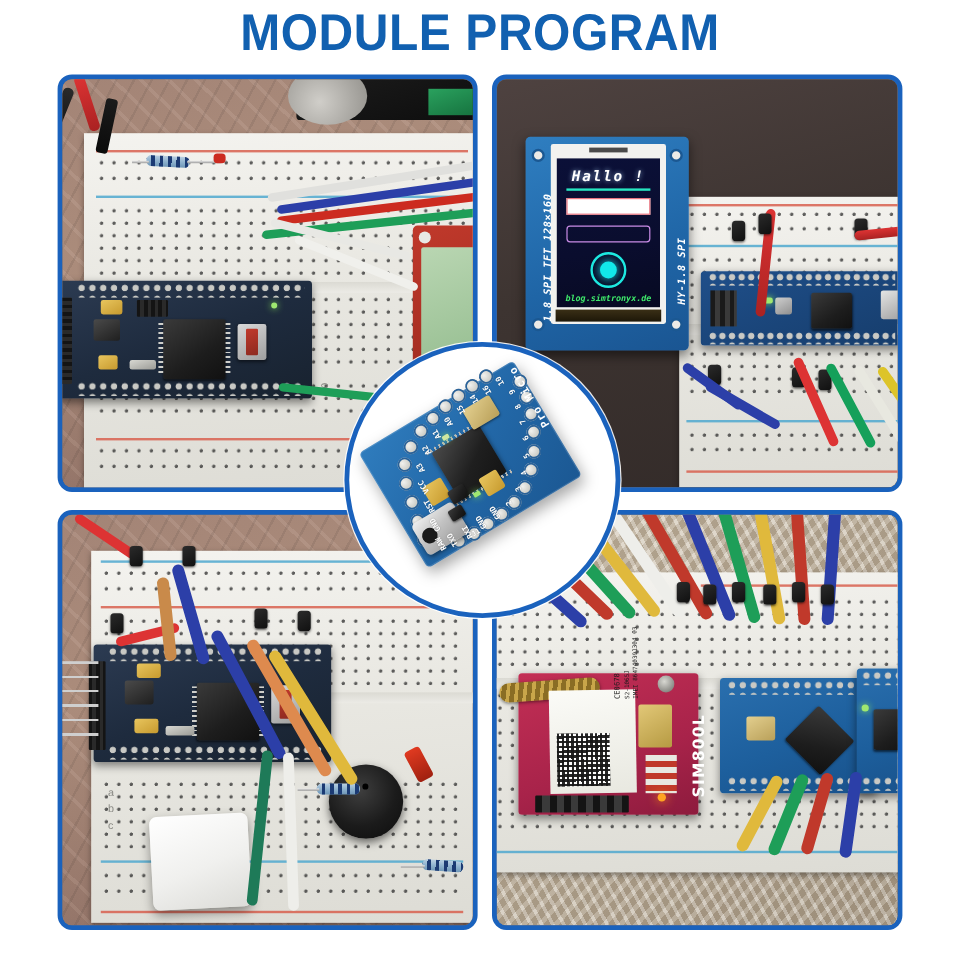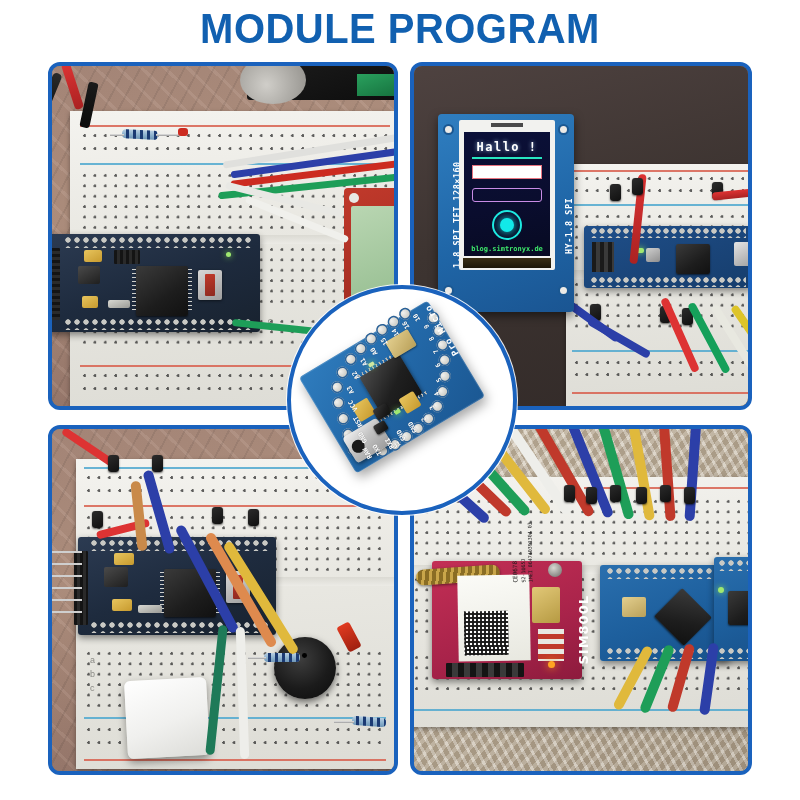--- a/index.html
+++ b/index.html
@@ -125,24 +125,25 @@
   .led-org { position: absolute; background: #ffa422; border-radius: 50%; box-shadow: 0 0 9px #ff9a10; }
   .wseg { position: absolute; border-radius: 4px; }
   .plug {
     position: absolute; width: 11px; height: 17px; border-radius: 3px;
     background: linear-gradient(150deg, #2b2b2b, #101010);
     box-shadow: 0 1px 2px rgba(0,0,0,.6);
   }
 
   
   #tft-board {
-    position: absolute; left: 24px; top: 48px; width: 136px; height: 198px;
+    position: absolute; left: 24px; top: 48px; width: 136px; height: 178px;
     background: linear-gradient(160deg, #2f7ec0, #1f65a6 60%, #1a5592);
     border-radius: 4px;
     box-shadow: 0 4px 10px rgba(0,0,0,.5);
+    font-style: italic;
   }
   #tft-frame {
     position: absolute; left: 21px; top: 6px; width: 96px; height: 150px;
     background: #f2f2ef; border-radius: 2px;
   }
   #tft-screen {
     position: absolute; left: 5px; top: 12px; width: 86px; height: 124px;
     background: linear-gradient(170deg, #0b1038 0%, #0a0d2e 60%, #070a22 100%);
     overflow: hidden;
   }

